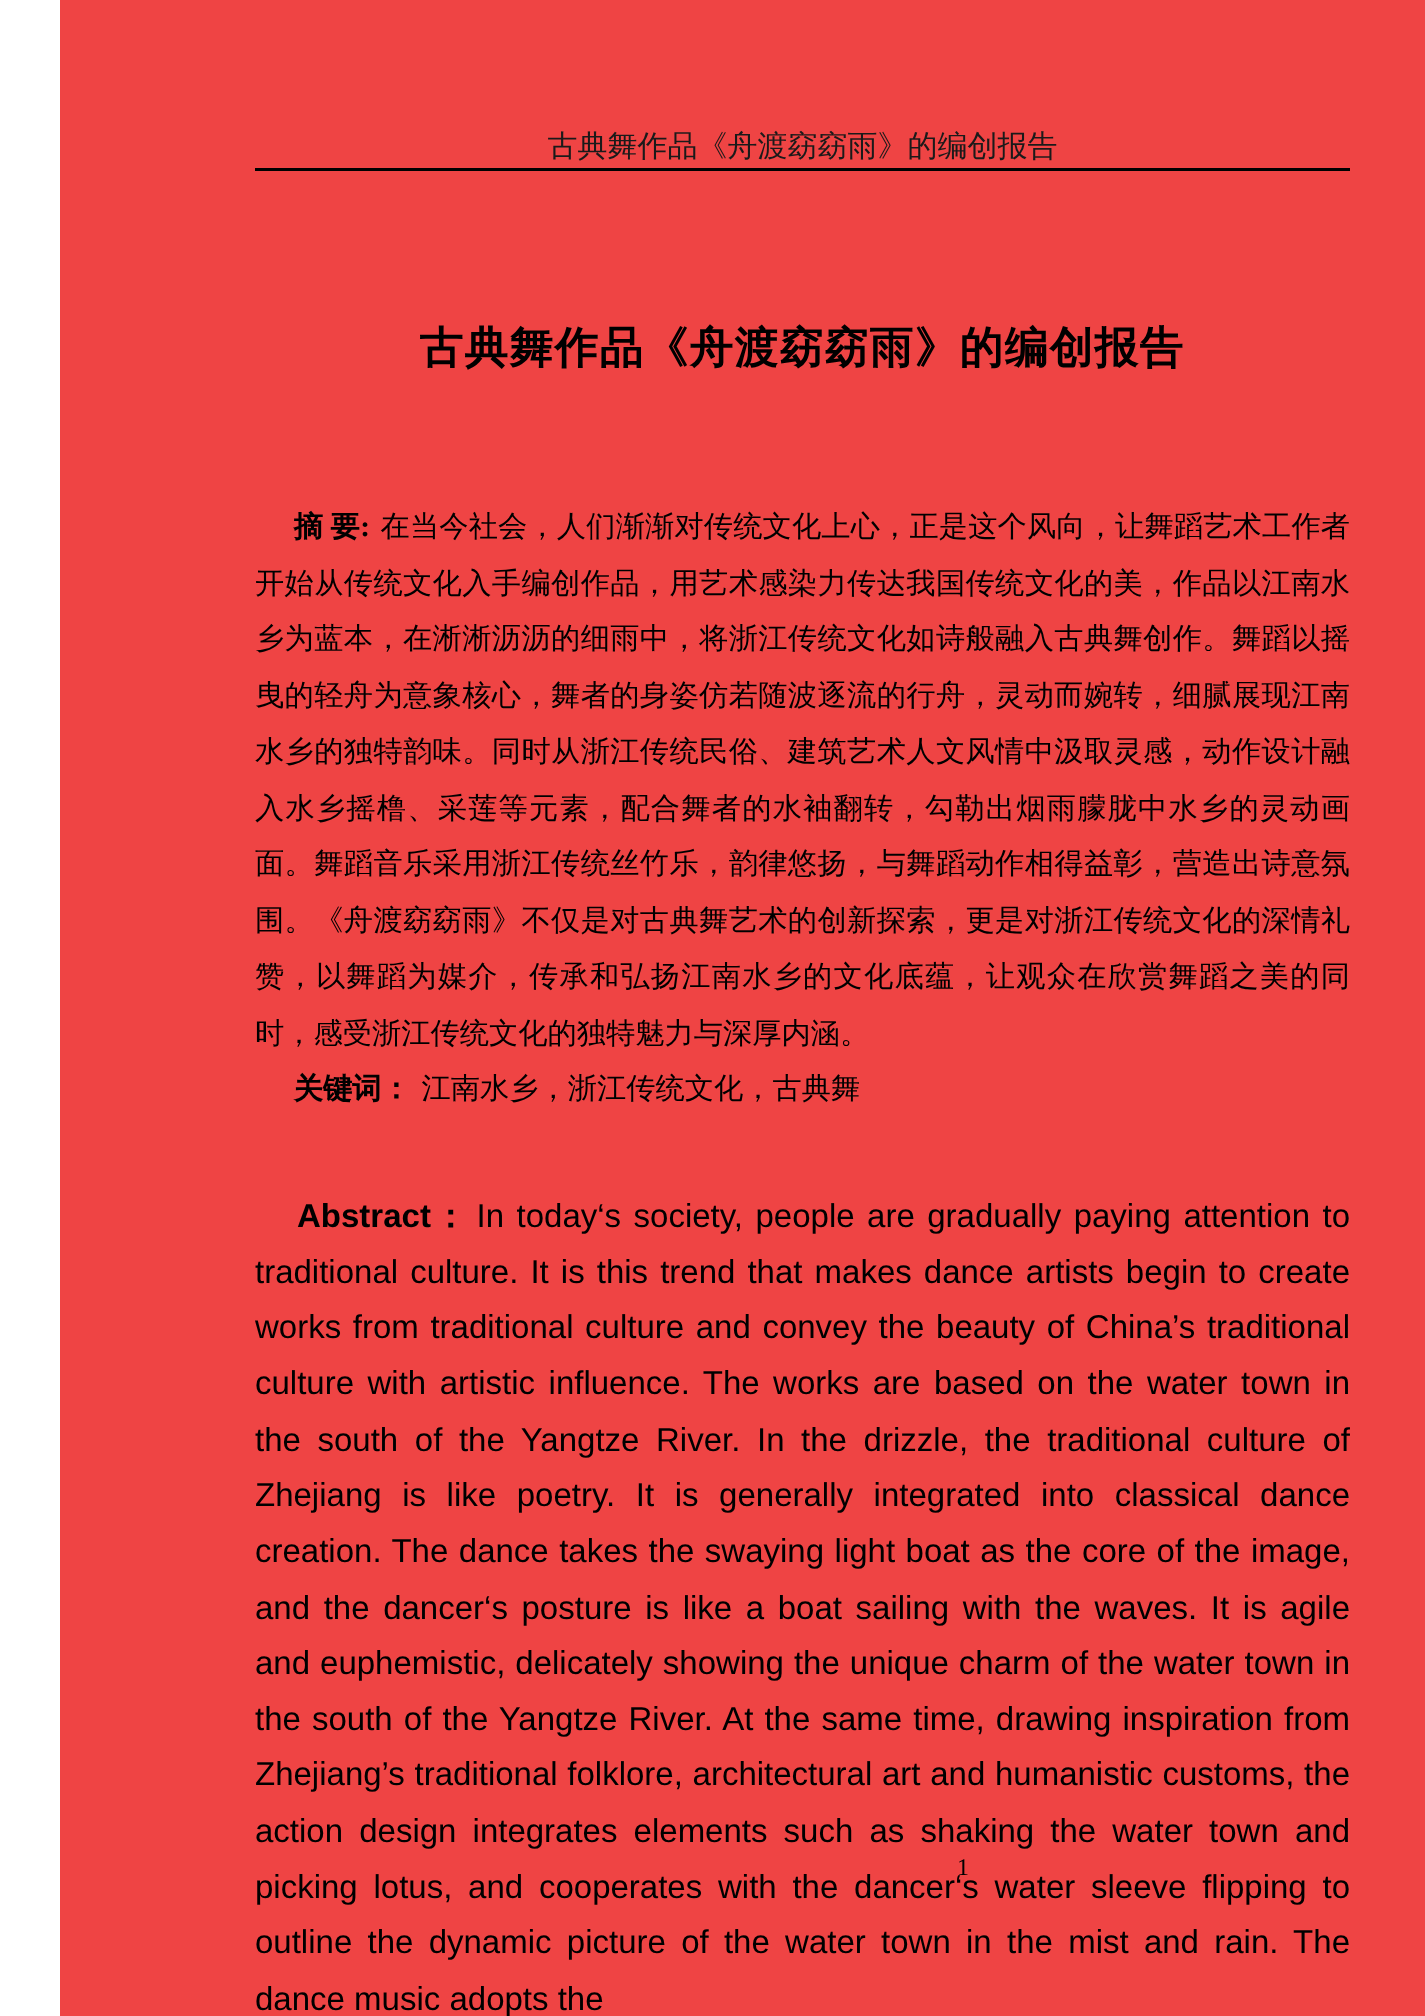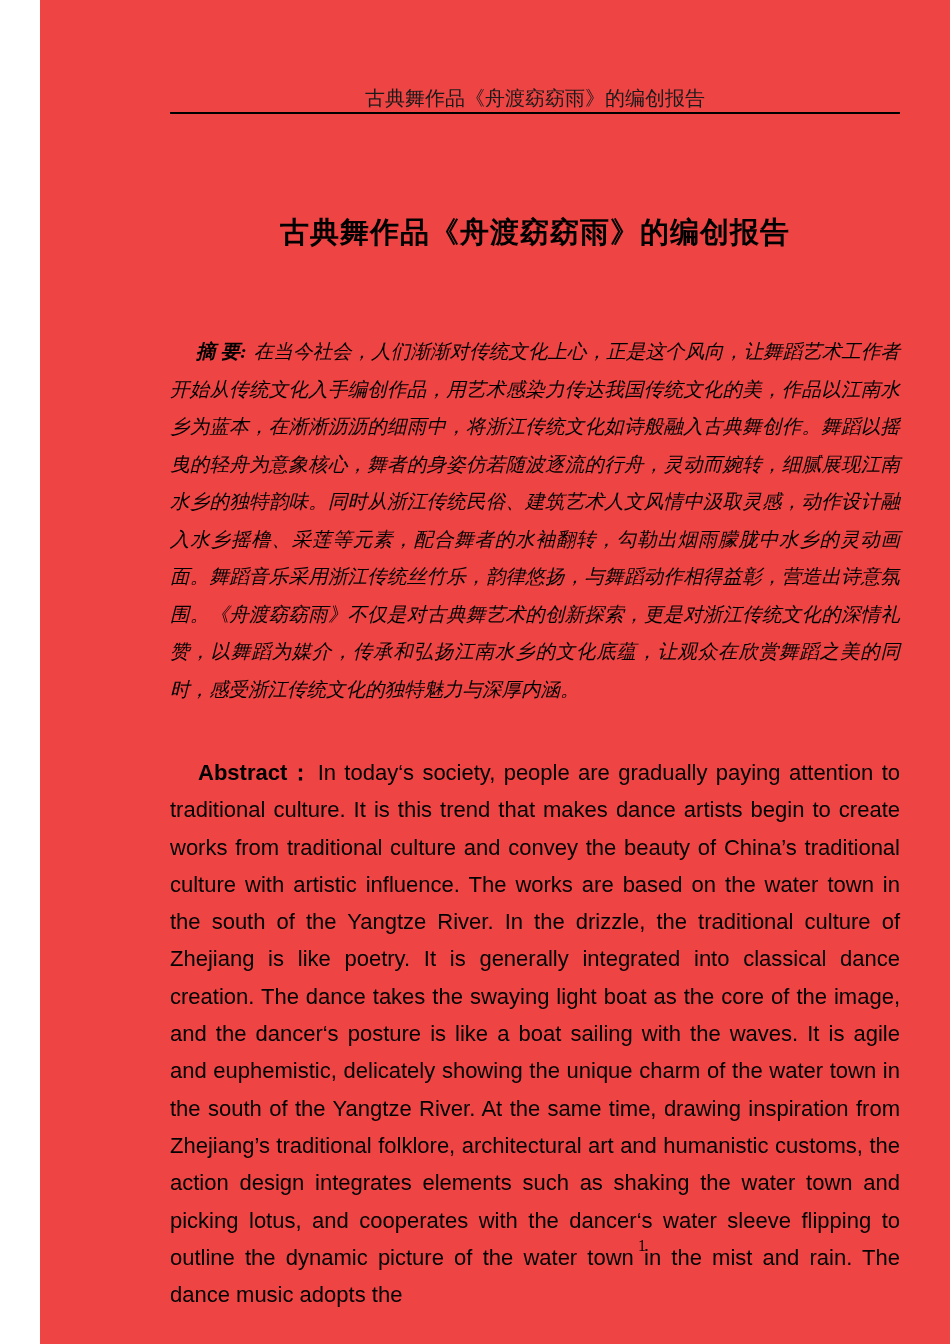--- a/index.html
+++ b/index.html
@@ -36,21 +36,20 @@
     line-height: 38px;
     letter-spacing: 1px;
   }
   .abstract-cn {
     margin: 82px 0 0 0;
     font-family: "Liberation Serif", "DejaVu Serif", serif;
     font-size: 19.5px;
     line-height: 37.5px;
     text-align: justify;
     text-indent: 26px;
-    font-style: italic;
   }
   .keywords-cn {
     margin: 0;
     font-family: "Liberation Serif", "DejaVu Serif", serif;
     font-size: 19.5px;
     line-height: 37.5px;
     text-indent: 26px;
   }
   .para-label {
     font-weight: 700;
@@ -92,20 +91,23 @@
   <div class="running-header">
     <span>古典舞作品《舟渡窈窈雨》的编创报告</span>
   </div>
 
   <h1 class="title-cn">古典舞作品《舟渡窈窈雨》的编创报告</h1>
 
   <p class="abstract-cn">
     <span class="para-label">摘 要:</span><span>在当今社会，人们渐渐对传统文化上心，正是这个风向，让舞蹈艺术工作者开始从传统文化入手编创作品，用艺术感染力传达我国传统文化的美，作品以江南水乡为蓝本，在淅淅沥沥的细雨中，将浙江传统文化如诗般融入古典舞创作。舞蹈以摇曳的轻舟为意象核心，舞者的身姿仿若随波逐流的行舟，灵动而婉转，细腻展现江南水乡的独特韵味。同时从浙江传统民俗、建筑艺术人文风情中汲取灵感，动作设计融入水乡摇橹、采莲等元素，配合舞者的水袖翻转，勾勒出烟雨朦胧中水乡的灵动画面。舞蹈音乐采用浙江传统丝竹乐，韵律悠扬，与舞蹈动作相得益彰，营造出诗意氛围。《舟渡窈窈雨》不仅是对古典舞艺术的创新探索，更是对浙江传统文化的深情礼赞，以舞蹈为媒介，传承和弘扬江南水乡的文化底蕴，让观众在欣赏舞蹈之美的同时，感受浙江传统文化的独特魅力与深厚内涵。</span>
   </p>
 
+  <p class="keywords-cn">
+    <span class="para-label">关键词：</span><span>江南水乡，浙江传统文化，古典舞</span>
+  </p>
 
 
   <p class="abstract-en">
     <span class="para-label">Abstract：</span><span>In today‘s society, people are gradually paying attention to traditional culture. It is this trend that makes dance artists begin to create works from traditional culture and convey the beauty of China’s traditional culture with artistic influence. The works are based on the water town in the south of the Yangtze River. In the drizzle, the traditional culture of Zhejiang is like poetry. It is generally integrated into classical dance creation. The dance takes the swaying light boat as the core of the image, and the dancer‘s posture is like a boat sailing with the waves. It is agile and euphemistic, delicately showing the unique charm of the water town in the south of the Yangtze River. At the same time, drawing inspiration from Zhejiang’s traditional folklore, architectural art and humanistic customs, the action design integrates elements such as shaking the water town and picking lotus, and cooperates with the dancer‘s water sleeve flipping to outline the dynamic picture of the water town in the mist and rain. The dance music adopts the</span>
   </p>
 
   <div class="page-number">1</div>
 
 </div>
 

